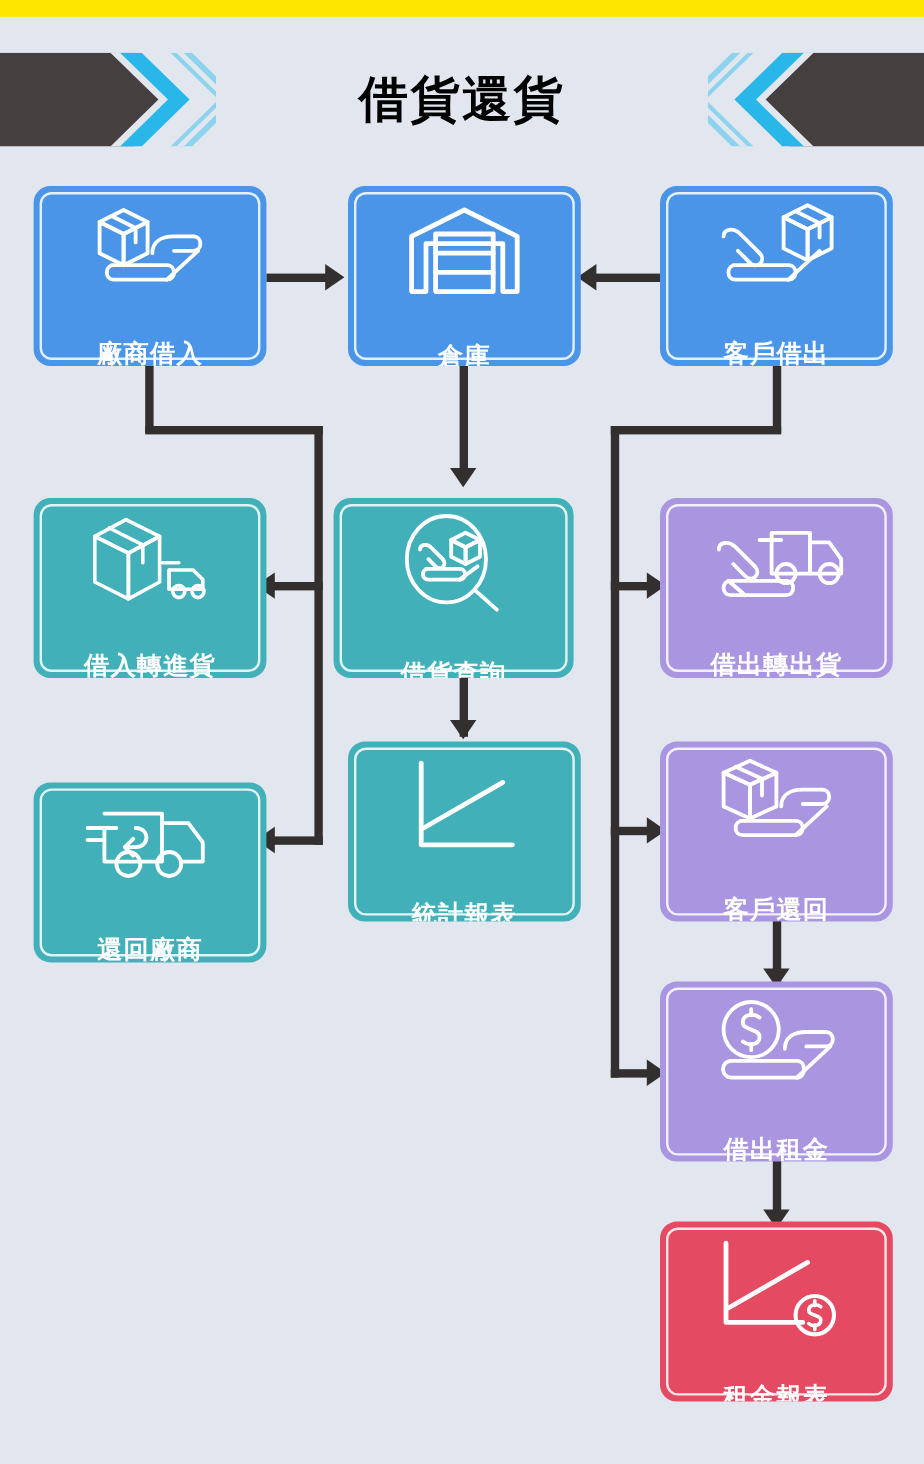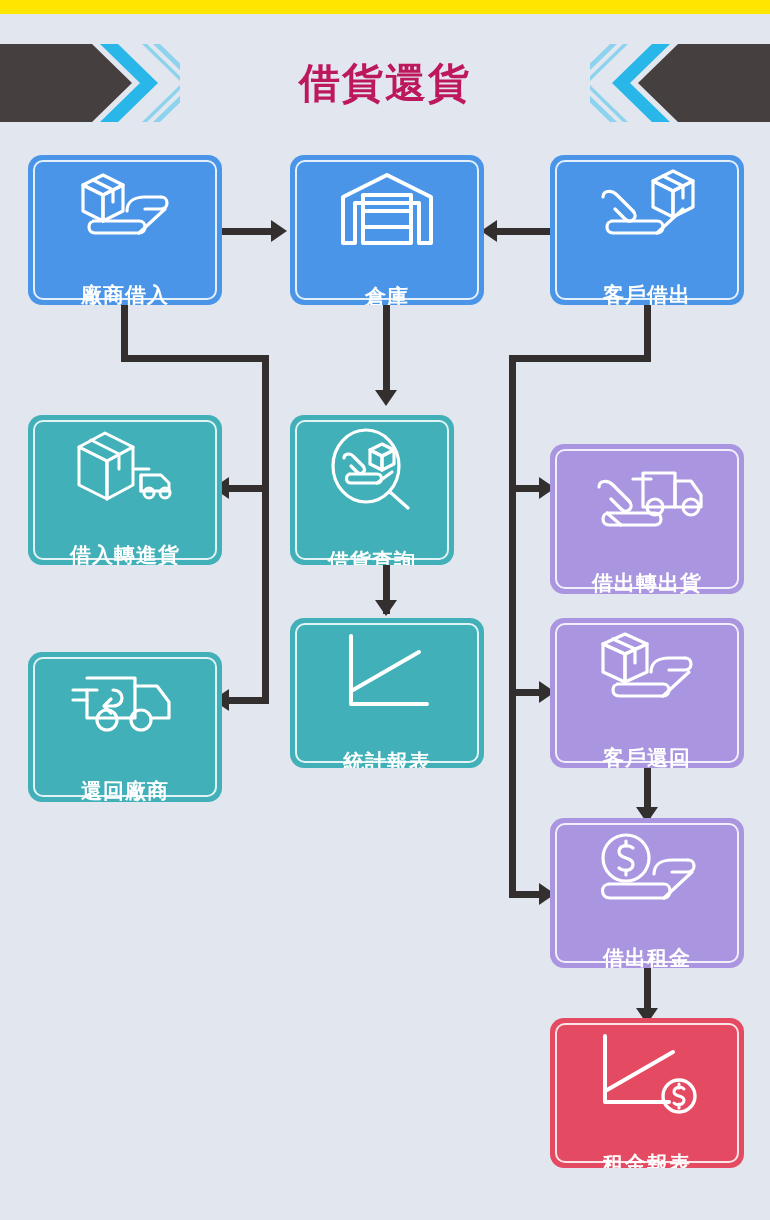--- a/index.html
+++ b/index.html
@@ -13,21 +13,21 @@
   #stage{position:absolute;left:0;top:0;width:770px;height:1220px;}
 
   
   .topbar{position:absolute;left:0;top:0;width:770px;height:14px;background:#ffe600;}
 
   
   .header{position:absolute;left:0;top:44px;width:770px;height:78px;}
   .hdr-title{
     position:absolute;left:0;top:44px;width:770px;height:78px;
     display:flex;align-items:center;justify-content:center;
-    font-size:41px;font-weight:bold;color:#be185d;letter-spacing:2px;
+    font-size:41px;font-weight:bold;color:#000000;letter-spacing:2px;
   }
   .chev{position:absolute;top:0;}
 
   
   .node{
     position:absolute;
     border-radius:14px;
     box-sizing:border-box;
     display:flex;flex-direction:column;
     align-items:center;justify-content:flex-start;
@@ -193,39 +193,39 @@
         <path d="M76 46 L96 46 L104 54 L104 62 L76 62 Z"></path>
         <path d="M76 46 L76 62"></path>
         <circle cx="84" cy="64" r="5"></circle>
         <circle cx="100" cy="64" r="5"></circle>
         <path d="M70 40 L84 40"></path>
       </svg>
     </div>
     <div class="lbl">借入轉進貨</div>
   </div>
 
-  <div class="node teal" style="left:290px;top:415px;width:164px;height:150px;">
+  <div class="node teal" style="left:278px;top:415px;width:200px;height:150px;">
     <div class="inner"></div>
     <div class="ico">
       <svg width="100" height="86" viewBox="0 0 100 86" fill="none" stroke="#fff" stroke-width="3.2" stroke-linecap="round" stroke-linejoin="round">
         <ellipse cx="44" cy="38" rx="33" ry="36"></ellipse>
         <path d="M68 64 L86 80"></path>
         <path d="M48 22 L60 16 L72 22 L60 28 Z"></path>
         <path d="M48 22 L48 36 L60 42 L60 28 Z"></path>
         <path d="M72 22 L72 36 L60 42 L60 28 Z"></path>
         <path d="M22 30 C22 26 28 24 32 29 L41 38"></path>
         <path d="M41 38 C45 43 39 48 35 44 L29 38"></path>
         <path d="M27 46 L55 46 C61 46 61 55 55 55 L29 55 C23 55 23 46 29 46"></path>
         <path d="M55 55 L70 44"></path>
       </svg>
     </div>
     <div class="lbl">借貨查詢</div>
   </div>
 
-  <div class="node purple" style="left:550px;top:415px;width:194px;height:150px;margin-top:29px;">
+  <div class="node purple" style="left:550px;top:415px;width:194px;height:150px;">
     <div class="inner"></div>
     <div class="ico">
       <svg width="124" height="76" viewBox="0 0 124 76" fill="none" stroke="#fff" stroke-width="3.2" stroke-linecap="round" stroke-linejoin="round">
         <path d="M58 14 L90 14 L90 48 L58 48 Z"></path>
         <path d="M90 22 L106 22 L116 36 L116 48 L90 48 Z"></path>
         <circle cx="70" cy="48" r="8"></circle>
         <circle cx="106" cy="48" r="8"></circle>
         <path d="M48 20 L66 20"></path>
         <path d="M14 28 C14 22 22 20 28 26 L44 42"></path>
         <path d="M44 42 C50 48 42 56 36 50 L26 40"></path>

